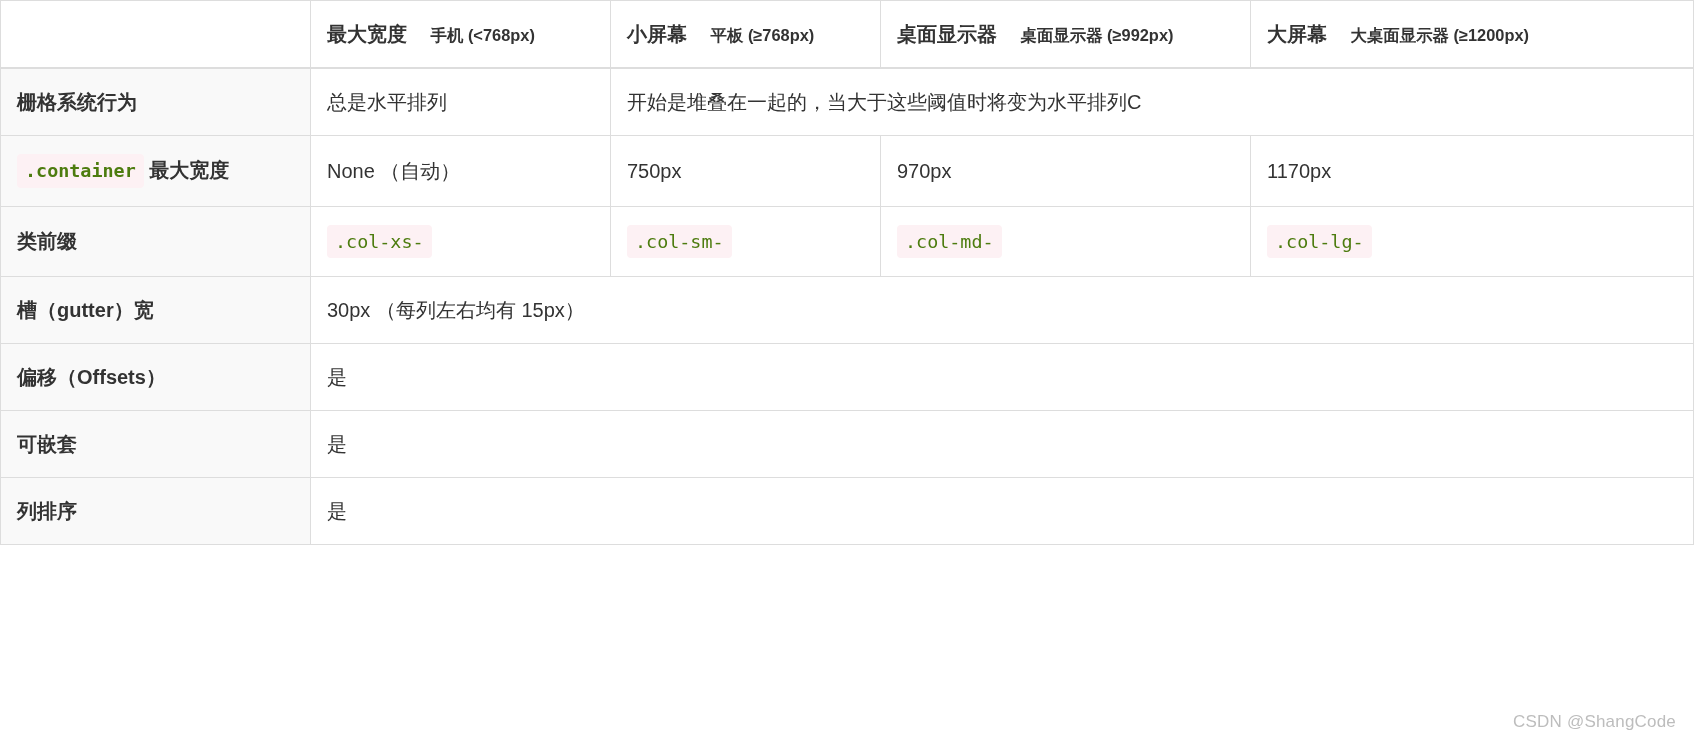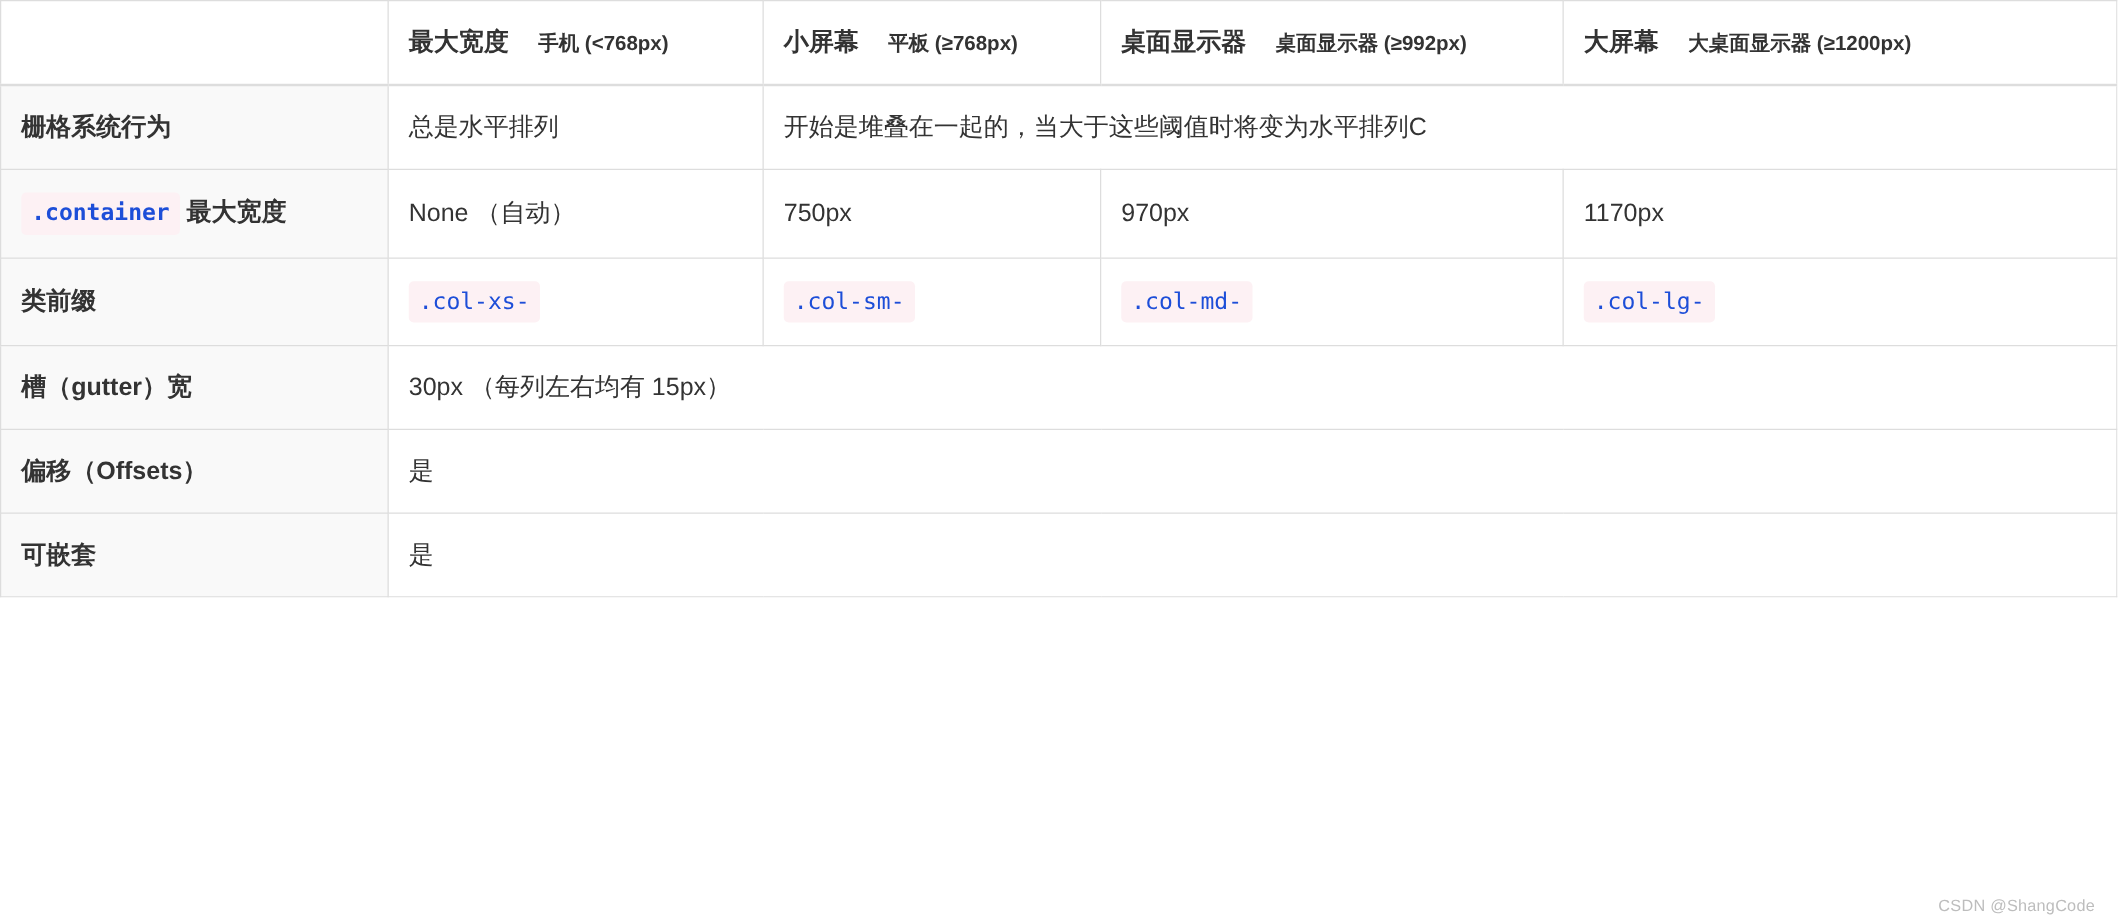--- a/index.html
+++ b/index.html
@@ -52,40 +52,40 @@
       font-weight: 700;
       width: 300px;
     }
     tbody td {
       background: #ffffff;
       margin-top: 25px;
     }
     .code {
       font-family: ui-monospace, SFMono-Regular, Menlo, Monaco, Consolas, monospace;
       background: #fdf1f4;
-      color: #1d4ed8;
+      color: #4d7c0f;
       padding: 3px 8px;
       border-radius: 4px;
       font-size: 0.92em;
       display: inline-block;
     }
     col.rowhead { width: 310px; }
     col.c1 { width: 300px; }
     col.c2 { width: 270px; }
     col.c3 { width: 370px; }
     col.c4 { width: auto; }
     .muted {
       color: #777;
     }
     .watermark {
       position: fixed;
       right: 18px;
       bottom: 6px;
       color: #bdbdbd;
-      font-size: 13px;
+      font-size: 17px;
       font-weight: 400;
       letter-spacing: 0.2px;
     }
   </style>
 </head>
 <body>
 
 <table>
   <colgroup>
     <col class="rowhead">
@@ -152,17 +152,21 @@
     <tr>
       <th>偏移（Offsets）</th>
       <td colspan="4">是</td>
     </tr>
 
     <tr>
       <th>可嵌套</th>
       <td colspan="4">是</td>
     </tr>
 
+    <tr>
+      <th>列排序</th>
+      <td colspan="4">是</td>
+    </tr>
 
   </tbody>
 </table>
 
 <div class="watermark">CSDN @ShangCode</div>
 
 </body></html>

